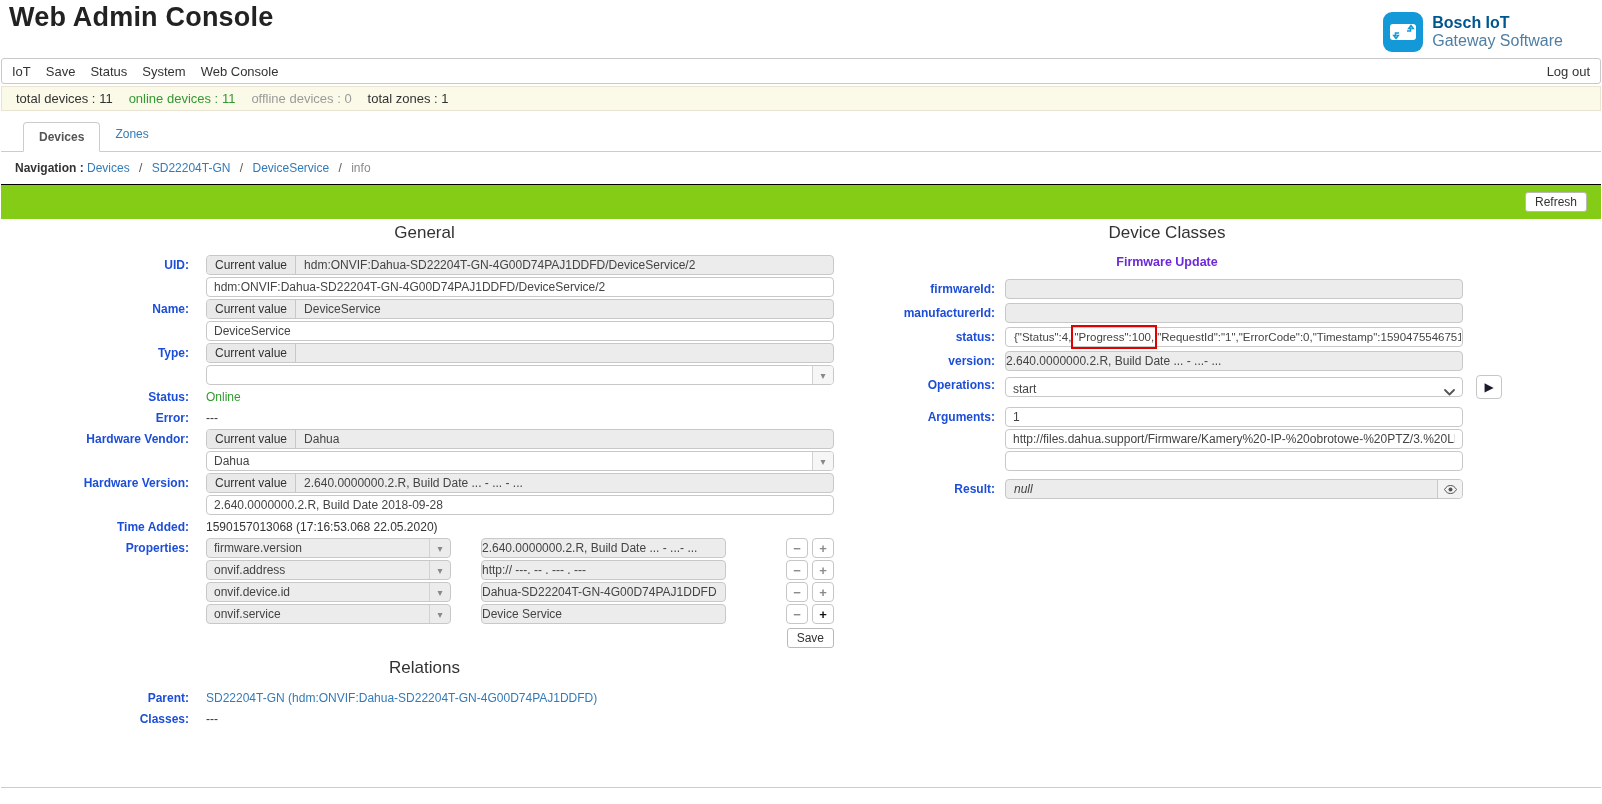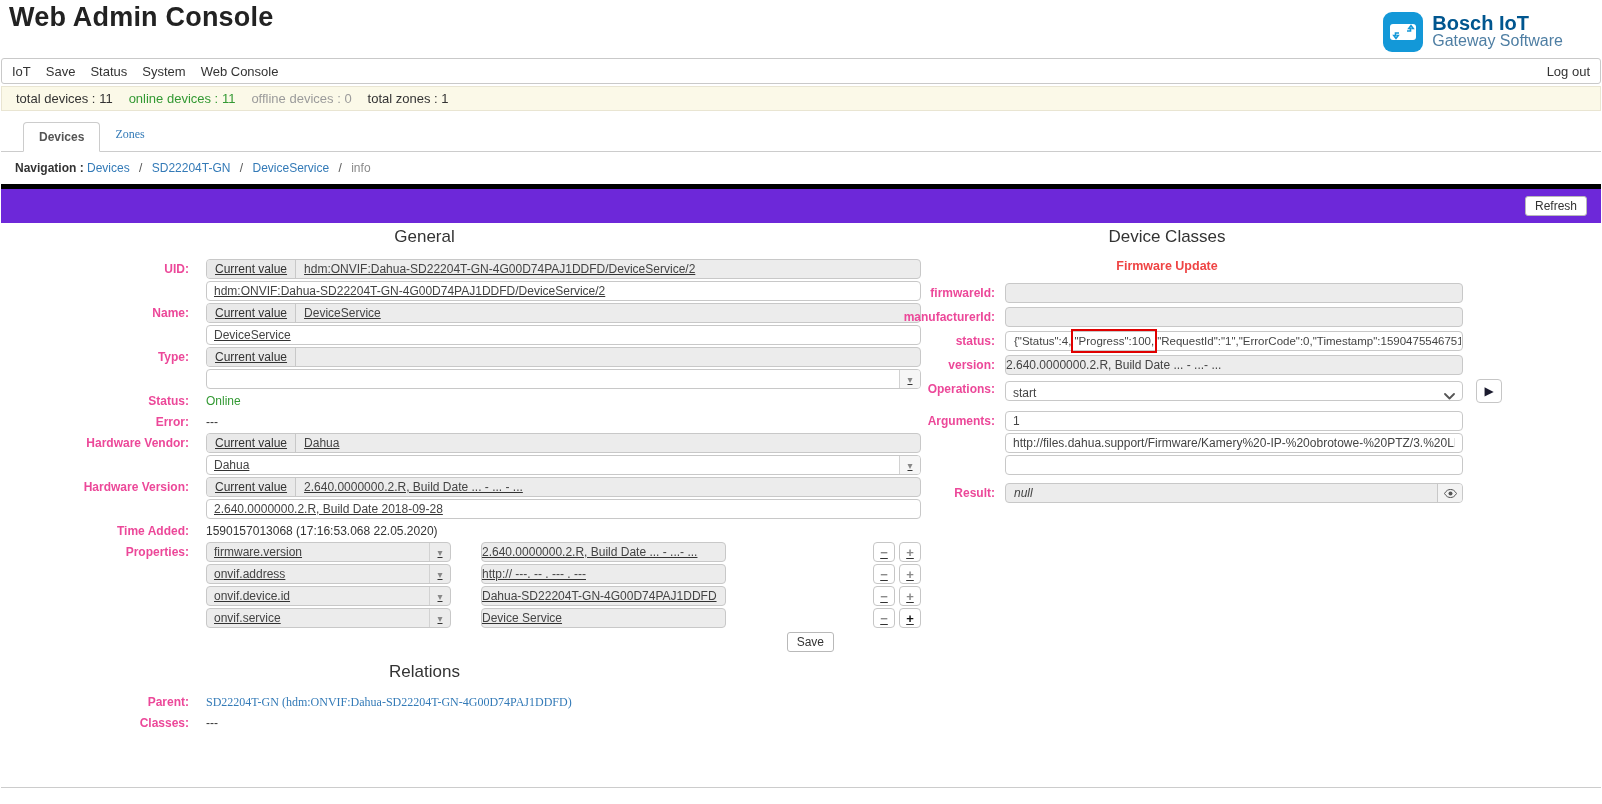--- a/index.html
+++ b/index.html
@@ -4,21 +4,21 @@
 <style>
   html,body{margin:0;padding:0;background:#fff;}
   body{width:1602px;height:804px;overflow:hidden;font-family:"Liberation Sans",sans-serif;color:#333;}
   .page{width:1600px;margin:0 1px;height:804px;display:flex;flex-direction:column;}
 
   
   .header{display:flex;justify-content:space-between;align-items:flex-start;padding:2px 8px 6px 8px;}
   .app-title{font-size:27px;font-weight:bold;color:#222;line-height:31px;letter-spacing:.2px;}
   .brand{display:flex;align-items:center;gap:9px;margin:10px 30px 0 0;}
   .brand-icon{width:40px;height:40px;flex:none;}
-  .brand-name-top{font-size:20px;font-weight:bold;color:#00568f;line-height:18px;}
+  .brand-name-top{font-size:16px;font-weight:bold;color:#00568f;line-height:18px;}
   .brand-name-bottom{font-size:16px;color:#4e7ea3;line-height:18px;}
 
   
   .menubar{border:1px solid #c9c9c9;border-radius:3px;height:24px;display:flex;align-items:center;padding:0 10px;font-size:13px;}
   .menubar .mitem{margin-right:15px;cursor:pointer;}
   .menubar .spacer{flex:1;}
   .logout{cursor:pointer;}
 
   
   .statsbar{background:#fbf9e8;border:1px solid #e9e5d2;height:23px;display:flex;align-items:center;padding:0 14px;font-size:13px;margin-top:2px;gap:16px;}
@@ -33,46 +33,46 @@
   .tab.link{color:#337ab7;}
 
   
   .navbar{padding:9px 14px;font-size:12px;background:#fff;}
   .navbar .bc-prefix{font-weight:bold;color:#333;}
   .navbar a{color:#337ab7;text-decoration:none;cursor:pointer;}
   .navbar .sep{color:#555;margin:0 6px;}
   .navbar .bc-current{color:#8a8a8a;}
 
   
-  .toolbar{background:#6d28d9;border-top:5px solid #000000;padding:7px 14px;text-align:right;height:20px;flex:none;}
+  .toolbar{background:#84cc16;border-top:1px solid #000000;padding:7px 14px;text-align:right;height:20px;flex:none;}
   .btn{display:inline-block;background:#fff;border:1px solid #b9b9b9;border-radius:3px;padding:2px 9px;font-size:12px;color:#333;cursor:pointer;font-family:inherit;}
 
   
   .content{flex:1;border-bottom:1px solid #ccc;padding-top:4px;overflow:hidden;}
   .bottom-space{height:16px;flex:none;}
   .page-title{font-size:17px;text-align:center;color:#333;margin:3px 0 8px 0;}
   .columns{display:flex;}
   .col-left{width:866px;flex:none;padding-left:14px;box-sizing:border-box;}
   .col-right{flex:1;}
   .sec-heading{font-size:17px;text-align:center;color:#333;margin-bottom:12px;}
   .col-left .sec-heading{width:819px;}
   .col-right .sec-heading{width:600px;}
-  .sub-heading{font-size:12.5px;font-weight:bold;text-align:center;color:#ef4444;width:600px;margin:2px 0 10px 0;}
+  .sub-heading{font-size:12.5px;font-weight:bold;text-align:center;color:#6d28d9;width:600px;margin:2px 0 10px 0;}
 
   
   .frow{display:flex;align-items:flex-start;margin-bottom:2px;}
-  .flabel{font-size:12px;font-weight:bold;color:#ec4899;text-align:right;line-height:20px;white-space:nowrap;}
+  .flabel{font-size:12px;font-weight:bold;color:#1d4ed8;text-align:right;line-height:20px;white-space:nowrap;}
   .col-left .flabel{width:174px;margin-right:17px;flex:none;}
   .col-right .flabel{width:128px;margin-right:10px;flex:none;}
-  .col-left .fwrap{width:715px;flex:none;text-decoration:underline;}
+  .col-left .fwrap{width:628px;flex:none;}
   .col-right .fwrap{width:458px;flex:none;}
   .srow{line-height:19px;font-size:12px;margin-bottom:1px;}
   .static-val{font-size:12px;line-height:20px;color:#333;}
   .static-val.green{color:#339933;}
-  .link{color:#337ab7;text-decoration:none;font-size:12px;line-height:20px;cursor:pointer;font-family:Liberation Serif, serif;}
+  .link{color:#337ab7;text-decoration:none;font-size:12px;line-height:20px;cursor:pointer;}
 
   .field{height:20px;border:1px solid #c8c8c8;border-radius:4px;box-sizing:border-box;font-size:12px;color:#444;display:flex;align-items:center;overflow:hidden;white-space:nowrap;background:#ececec;}
   .field.white{background:#fff;}
   .group .addon{padding:0 8px;border-right:1px solid #c8c8c8;height:100%;display:flex;align-items:center;background:#e9e9e9;flex:none;color:#333;}
   .group .gval{padding:0 8px;overflow:hidden;}
   .tinput{height:20px;width:100%;border:1px solid #c8c8c8;border-radius:4px;box-sizing:border-box;padding:0 7px;font-size:12px;color:#444;font-family:inherit;background:#fff;display:block;}
   .combo{display:flex;cursor:pointer;}
   .combo .cval{flex:1;padding:0 7px;overflow:hidden;display:flex;align-items:center;}
   .combo .carrow{width:20px;flex:none;border-left:1px solid #d2d2d2;display:flex;align-items:center;justify-content:center;color:#888;font-size:10px;background:#f6f6f6;height:100%;}
   .combo.disabled .carrow{background:transparent;}

